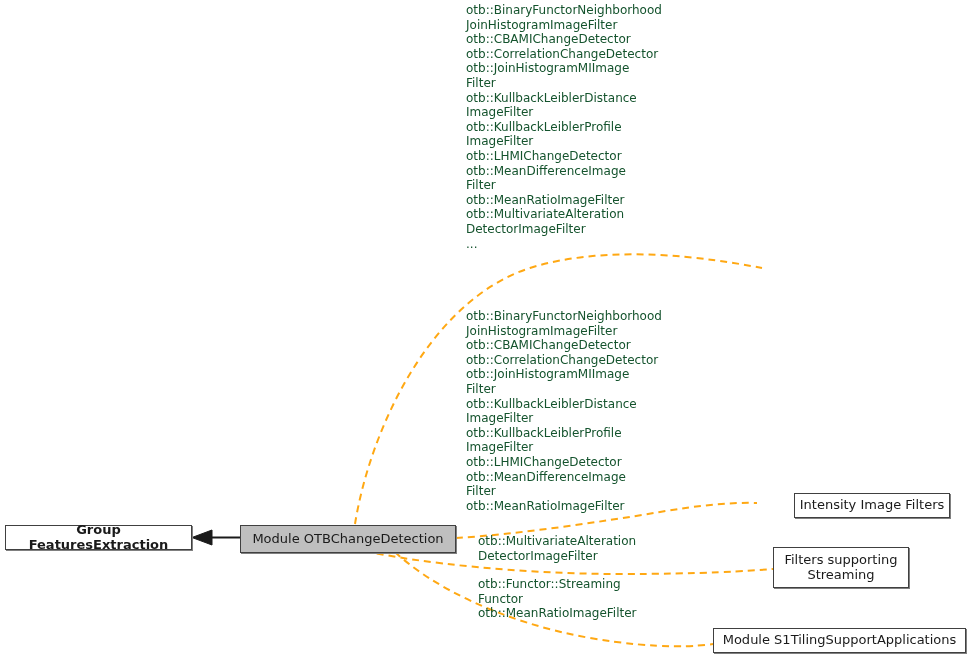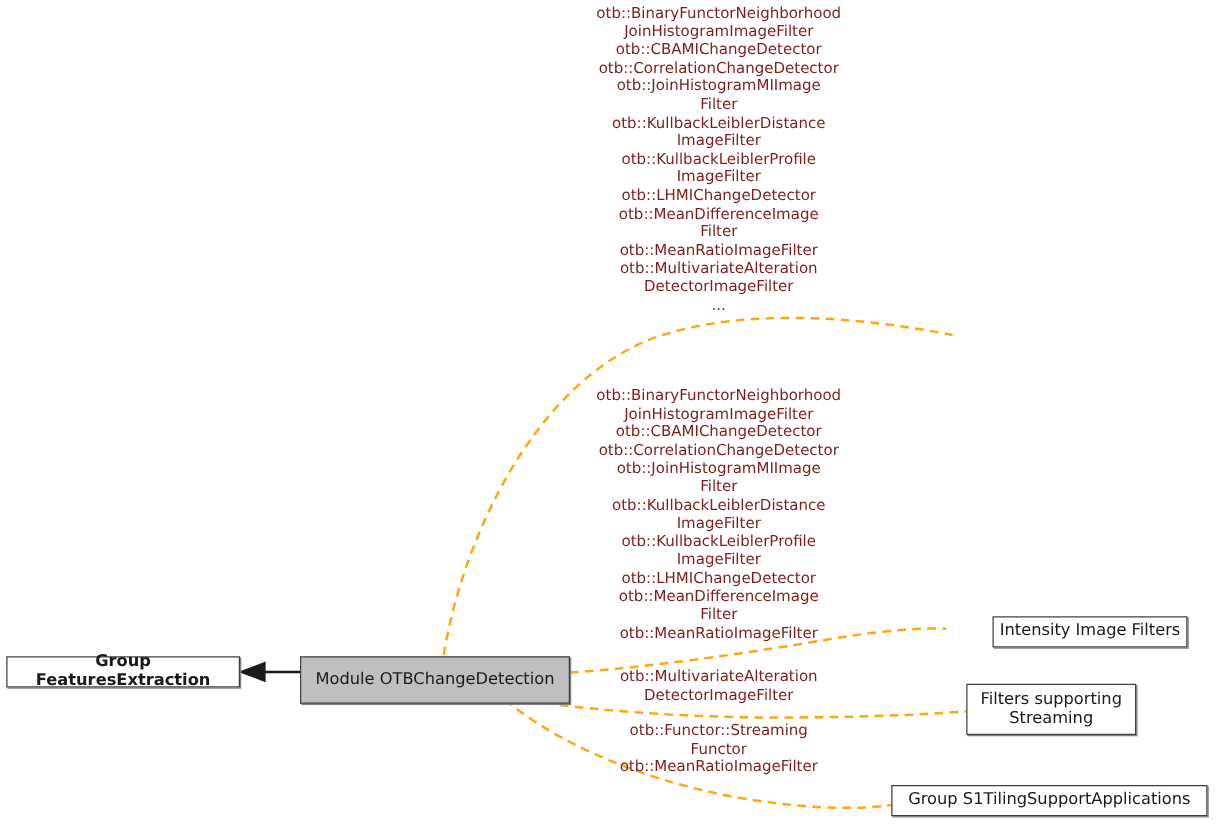--- a/index.html
+++ b/index.html
@@ -43,24 +43,23 @@
     line-height: 14.5px;
     white-space: pre-line;
     box-shadow: 1px 1px 0 0 #808080;
   }
   .node.current {
     background: #bfbfbf;
     border: 1px solid #404040;
   }
   .edge-label {
     position: absolute;
-    text-align: center;
     font-size: 12px;
     line-height: 14.6px;
-    color: #7f1d1d;
+    color: #14532d;
     white-space: pre-line;
     background: transparent;
   }
 </style>
 </head>
 <body>
 
 <div id="diagram">
 
   <svg class="edges" viewBox="0 0 975 659" xmlns="http://www.w3.org/2000/svg">
@@ -112,23 +111,23 @@
 
   <div class="edge-label" style="left:478px; top:534px; width:194px;">otb::MultivariateAlteration
 DetectorImageFilter</div>
 
   <div class="edge-label" style="left:478px; top:577px; width:194px;">otb::Functor::Streaming
 Functor
 otb::MeanRatioImageFilter</div>
 
   <div class="node" style="left:5px; top:525px; width:187px; height:25px;font-weight:bold;">Group FeaturesExtraction</div>
 
-  <div class="node current" style="left:240px; top:525px; width:216px; height:38px;">Module OTBChangeDetection</div>
+  <div class="node current" style="left:240px; top:525px; width:216px; height:28px;">Module OTBChangeDetection</div>
 
 
   <div class="node" style="left:794px; top:493px; width:156px; height:25px;">Intensity Image Filters</div>
 
   <div class="node" style="left:773px; top:547px; width:136px; height:41px;">Filters supporting
 Streaming</div>
 
-  <div class="node" style="left:713px; top:628px; width:253px; height:25px;">Group S1TilingSupportApplications</div>
+  <div class="node" style="left:713px; top:628px; width:253px; height:25px;">Module S1TilingSupportApplications</div>
 
 </div>
 
 </body></html>

